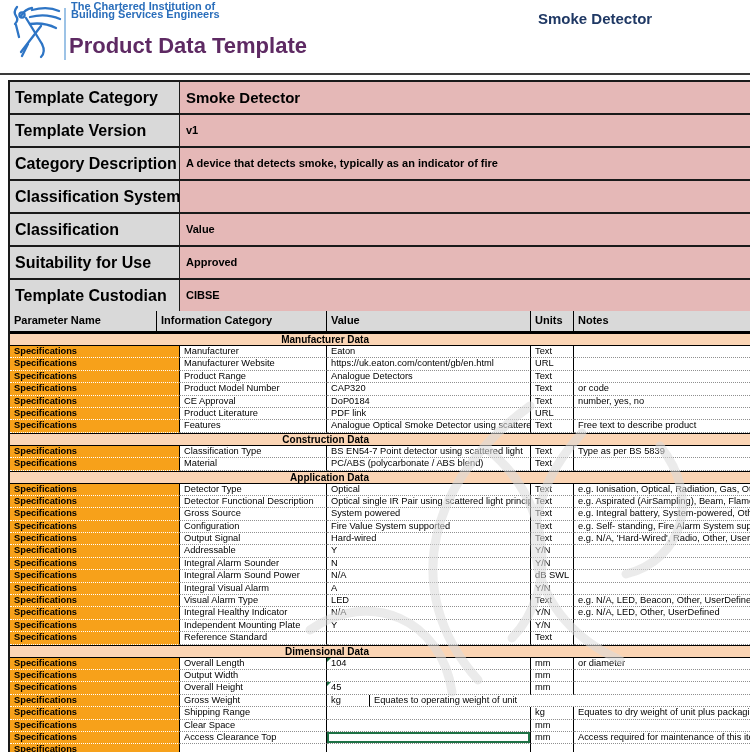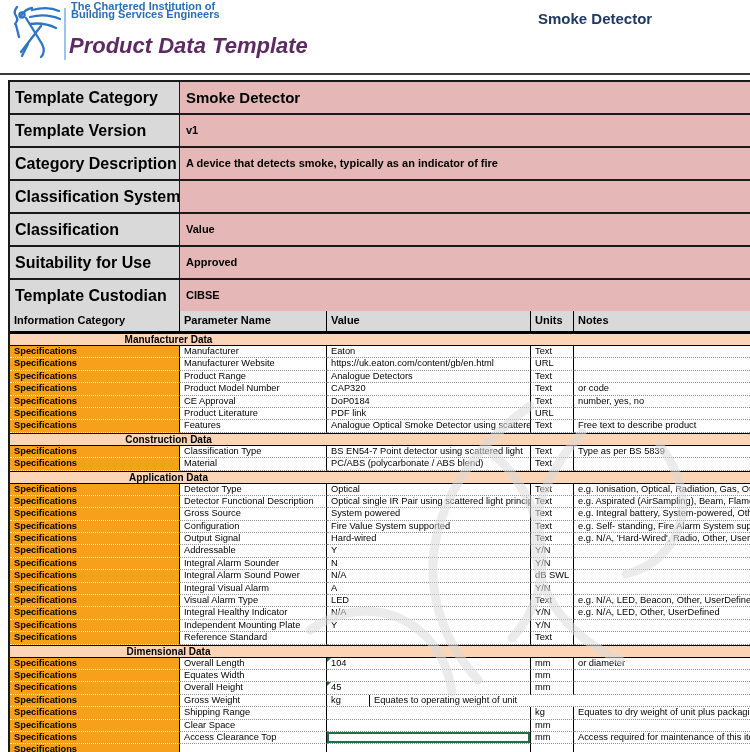--- a/index.html
+++ b/index.html
@@ -4,21 +4,21 @@
 <style>
   html,body{margin:0;padding:0;background:#fff;}
   .sheet{position:relative;width:750px;height:752px;overflow:hidden;background:#fff;
          font-family:"Liberation Sans",sans-serif;color:#000;}
 
   
   .logo{position:absolute;left:8px;top:4px;color:var(--logo-blue,#2E75C5);}
   .hdr-divider{position:absolute;left:64px;top:8px;width:2px;height:52px;background:var(--divider-blue,#9DC3E6);}
   .org1{position:absolute;left:71px;top:0;font-size:11px;font-weight:bold;color:var(--blue,#2A6EBB);}
   .org2{position:absolute;left:71px;top:8px;font-size:11px;font-weight:bold;color:var(--blue,#2A6EBB);}
-  .doc-title{position:absolute;left:69px;top:33px;font-size:22px;font-weight:bold;color:var(--purple,#5E2A63);font-style:italic;}
+  .doc-title{position:absolute;left:69px;top:33px;font-size:22px;font-weight:bold;color:var(--purple,#5E2A63);}
   .sheet-title{position:absolute;left:538px;top:10px;font-size:15px;font-weight:bold;color:var(--navy,#1F3864);}
   .rule{position:absolute;left:0;top:73px;width:750px;height:2px;background:#3a3a3a;}
 
   
   .meta{position:absolute;left:8px;top:80px;width:956px;border-top:2px solid #1a1a1a;border-left:2px solid #1a1a1a;}
   .meta-row{display:flex;height:33px;box-sizing:border-box;border-bottom:2px solid #1a1a1a;}
   .meta-label{width:170px;box-sizing:border-box;background:var(--gray-header,#D9D9D9);
               border-right:1px solid #1a1a1a;font-weight:bold;font-size:16px;line-height:31px;
               padding-left:5px;overflow:hidden;white-space:nowrap;}
   .meta-value{flex:1;background:var(--pink,#E5B8B7);font-weight:bold;font-size:11px;line-height:31px;
@@ -31,21 +31,21 @@
   .col-cat{width:170px;border-right:1px solid #000;}
   .col-param{width:147px;border-right:1px solid #000;}
   .col-val{width:204px;border-right:1px solid #000;position:relative;}
   .col-units{width:43px;border-right:1px solid #000;}
   .col-notes{width:392px;}
   .ghead{display:flex;height:22px;box-sizing:border-box;background:var(--gray-header,#D9D9D9);
          border-bottom:2px solid #000;}
   .ghead .c{font-weight:bold;font-size:11px;line-height:19px;}
   .bar{height:13px;box-sizing:border-box;background:var(--peach,#FBD5B5);
        border-top:1px solid #000;border-bottom:1px solid #000;}
-  .bar-t{width:317px;text-align:center;font-weight:bold;font-size:10px;line-height:11px;}
+  .bar-t{width:317px;text-align:right;font-weight:bold;font-size:10px;line-height:11px;margin-left:42px;}
   .row{display:flex;height:12.4px;box-sizing:border-box;font-size:9.3px;line-height:11px;}
   .row .c{border-bottom:1px dotted #8f8f8f;}
   .row .col-cat{background:var(--orange,#F7A11A);font-weight:bold;border-bottom:1px dotted #fdfdfd;}
   .flag{position:absolute;left:0;top:0;width:0;height:0;
         border-top:4px solid var(--green,#1E7145);border-right:4px solid transparent;}
   .sel{box-shadow:inset 0 0 0 2px var(--green,#1E7145);}
 
   
   .wm{position:absolute;left:230px;top:388px;pointer-events:none;opacity:.55;}
 </style>
@@ -102,22 +102,22 @@
         <div class="meta-value">Approved</div>
       </div>
       <div class="meta-row">
         <div class="meta-label">Template Custodian</div>
         <div class="meta-value">CIBSE</div>
       </div>
     </div>
 
   <div class="grid">
     <div class="ghead">
+      <div class="c col-param">Parameter Name</div>
       <div class="c col-cat">Information Category</div>
-      <div class="c col-param">Parameter Name</div>
       <div class="c col-val">Value</div>
       <div class="c col-units">Units</div>
       <div class="c col-notes">Notes</div>
     </div>
     <div id="gridbody">
         <div class="bar">
           <div class="bar-t">Manufacturer Data</div>
         </div>
         <div class="row">
           <div class="c col-cat">Specifications</div>
@@ -284,21 +284,21 @@
         </div>
         <div class="row">
           <div class="c col-cat">Specifications</div>
           <div class="c col-param">Overall Length</div>
           <div class="c col-val"><span class="flag"></span>104</div>
           <div class="c col-units">mm</div>
           <div class="c col-notes">or diameter</div>
         </div>
         <div class="row">
           <div class="c col-cat">Specifications</div>
-          <div class="c col-param">Equates Width</div>
+          <div class="c col-param">Output Width</div>
           <div class="c col-val"></div>
           <div class="c col-units">mm</div>
           <div class="c col-notes"></div>
         </div>
         <div class="row">
           <div class="c col-cat">Specifications</div>
           <div class="c col-param">Overall Height</div>
           <div class="c col-val"><span class="flag"></span>45</div>
           <div class="c col-units">mm</div>
           <div class="c col-notes"></div>

